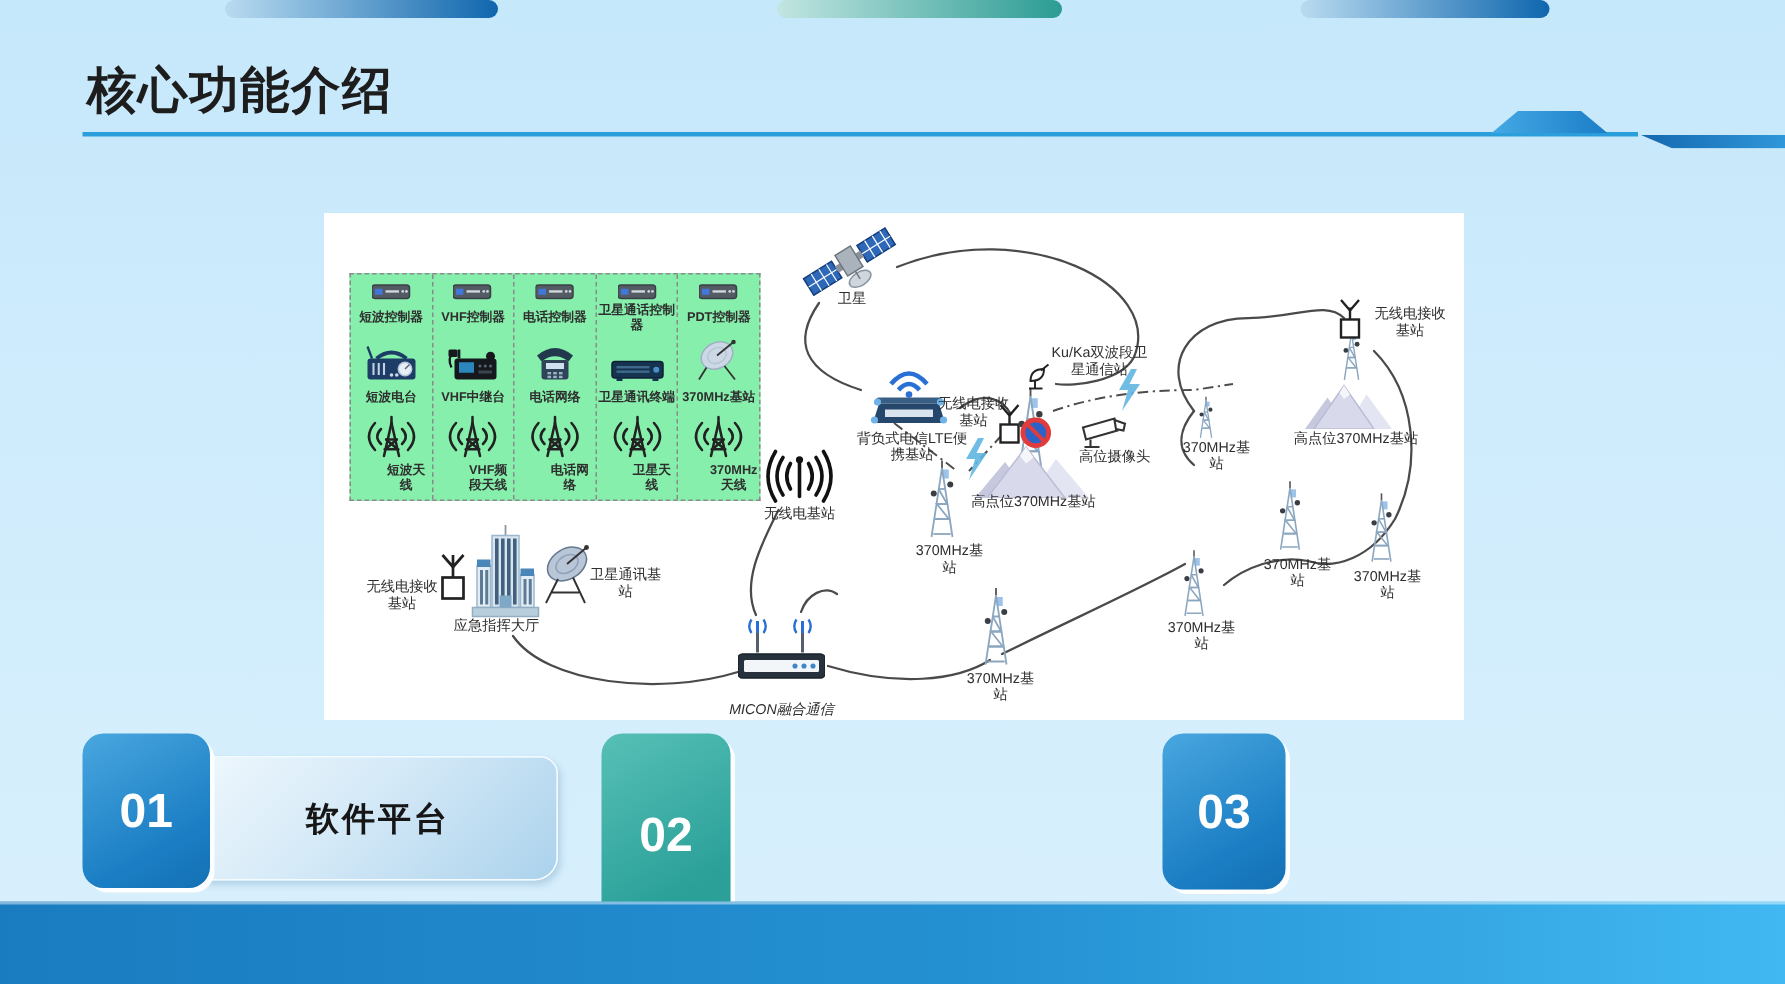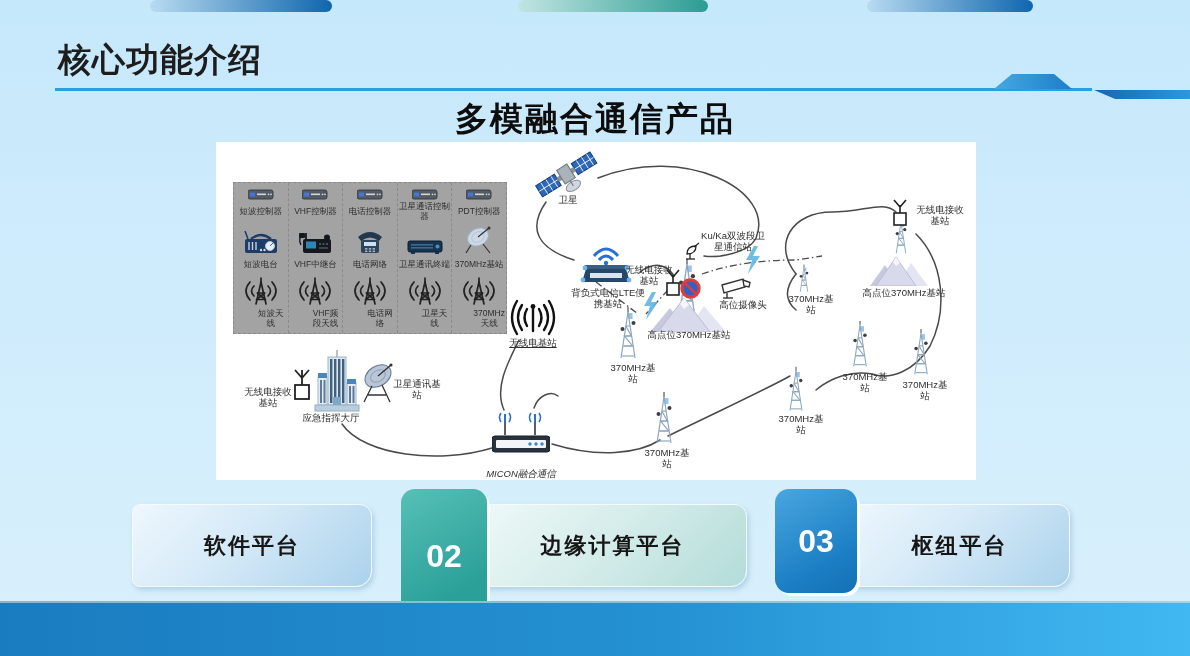--- a/index.html
+++ b/index.html
@@ -15,21 +15,21 @@
           clip-path:polygon(0 0,100% 0,100% 100%,22% 100%);}
   .subtitle{position:absolute;left:0;top:97px;width:1190px;text-align:center;
             font-size:33px;font-weight:bold;color:#0d0d0d;letter-spacing:2px;}
   
   .panel{position:absolute;left:216px;top:142px;width:760px;height:338px;background:#ffffff;}
   .panel svg.wires{position:absolute;left:0;top:0;z-index:0;}
   .node{position:absolute;z-index:2;}
   .lbl{position:absolute;z-index:3;font-size:9.5px;line-height:1.18;color:#2e2e2e;text-align:center;}
   
   .matrix{position:absolute;left:17px;top:40px;width:272px;height:150px;z-index:2;
-          border:1px dashed #8a8a8a;display:flex;background:#a3a3a3;}
+          border:1px dashed #8a8a8a;display:flex;background:#86efac;font-weight:bold;}
   .mcol{flex:1;display:flex;flex-direction:column;align-items:center;border-right:1px dashed #8a8a8a;padding-top:5px;}
   .mcol:last-child{border-right:none;}
   .mlbl{font-size:8.5px;line-height:1.15;color:#2e2e2e;text-align:center;width:100%;}
   .slot-ctrl{height:13px;display:flex;align-items:center;}
   .slot-l1{height:23px;display:flex;align-items:center;}
   .slot-dev{height:32px;display:flex;align-items:flex-end;}
   .slot-l2{height:21px;display:flex;align-items:center;}
   .slot-ant{margin-top:auto;height:32px;display:flex;align-items:flex-end;}
   .slot-l3{height:24px;display:flex;align-items:flex-start;padding-top:2px;margin-left:20px;}
   
@@ -51,21 +51,20 @@
 </style>
 </head>
 <body>
 
 <div class="slide">
 
   <div class="title">核心功能介绍</div>
   <div class="underline" style="background:#2b9fdc;"></div>
   <div class="u-bump" style="background:linear-gradient(90deg,#45a9e4,#1b7ec8);"></div>
   <div class="u-tail" style="background:linear-gradient(90deg,#1468b0,#2f97da);"></div>
-  <div class="subtitle">多模融合通信产品</div>
 
   <div class="panel">
 
     <svg class="wires" width="760" height="338" viewBox="0 0 760 338">
       <g fill="none" stroke="#4a4a4a" stroke-width="1.5" stroke-linecap="round">
         <path d="M 382,36 C 468,2 560,48 540,96 C 532,112 500,116 488,114"></path>
         <path d="M 330,60 C 312,86 320,106 358,118"></path>
         <path d="M 424,130 C 440,118 452,124 458,134"></path>
         <path d="M 126,282 C 148,314 224,322 276,306"></path>
         <path d="M 288,268 C 278,246 292,220 303,198"></path>
@@ -387,21 +386,21 @@
             <path d="M17,11 Q12,19.5 17,28"></path>
             <path d="M12,7 Q4,19.5 12,32"></path>
             <path d="M7,3 Q-3,19.5 7,36"></path>
             <path d="M29,11 Q34,19.5 29,28"></path>
             <path d="M34,7 Q42,19.5 34,32"></path>
             <path d="M39,3 Q49,19.5 39,36"></path>
           </g>
           <circle cx="23" cy="8.5" r="2.4" fill="#111"></circle>
         </svg>
     </div>
-    <div class="lbl" style="left:288px;top:195px;width:58px;text-decoration:underline;">无线电基站</div>
+    <div class="lbl" style="left:288px;top:195px;width:58px;">无线电基站</div>
 
     <div class="lbl" style="left:408px;top:122px;width:50px;">无线电接收基站</div>
     <div class="node" style="left:448px;top:126px;">
       <svg width="18" height="30">
           <rect x="3" y="15" width="12" height="12" fill="#fff" stroke="#222" stroke-width="1.6"></rect>
           <line x1="9" y1="15" x2="9" y2="7" stroke="#222" stroke-width="1.6"></line>
           <path d="M9,9 L3,2 M9,9 L15,2" stroke="#222" stroke-width="1.6" fill="none"></path>
         </svg>
     </div>
 
@@ -683,32 +682,28 @@
           <circle cx="50" cy="10" r="1.7" fill="#3e86c8"></circle>
         </svg>
     </div>
     <div class="lbl" style="left:262px;top:326px;width:86px;font-style:italic;">MICON融合通信</div>
   </div>
 
   <div class="accent" style="left:150px;width:182px;background:linear-gradient(90deg,#b9dbf0,#0f66ae);"></div>
   <div class="pbar" style="left:132px;width:238px;text-align:right;">
     <span>软件平台</span>
   </div>
+  <div class="psq blue" style="left:55px;width:85px;height:103px;">
+    <span>01</span>
+  </div>
 
   <div class="accent" style="left:518px;width:190px;background:linear-gradient(90deg,#c2e5e1,#2b9c94);"></div>
-  <div class="pbar" style="left:478px;width:267px;
-       background:linear-gradient(135deg,#eef9f8 0%,#d6edeb 45%,#b3dcd8 100%);">
-    <span>边缘计算平台</span>
-  </div>
   <div class="psq teal" style="left:401px;width:86px;height:134px;">
     <span>02</span>
   </div>
 
   <div class="accent" style="left:867px;width:166px;background:linear-gradient(90deg,#b9dbf0,#0f66ae);"></div>
-  <div class="pbar" style="left:849px;width:219px;">
-    <span>枢纽平台</span>
-  </div>
   <div class="psq blue" style="left:775px;width:82px;height:104px;">
     <span>03</span>
   </div>
 
   <div class="band"></div>
 </div>
 
 </body></html>

